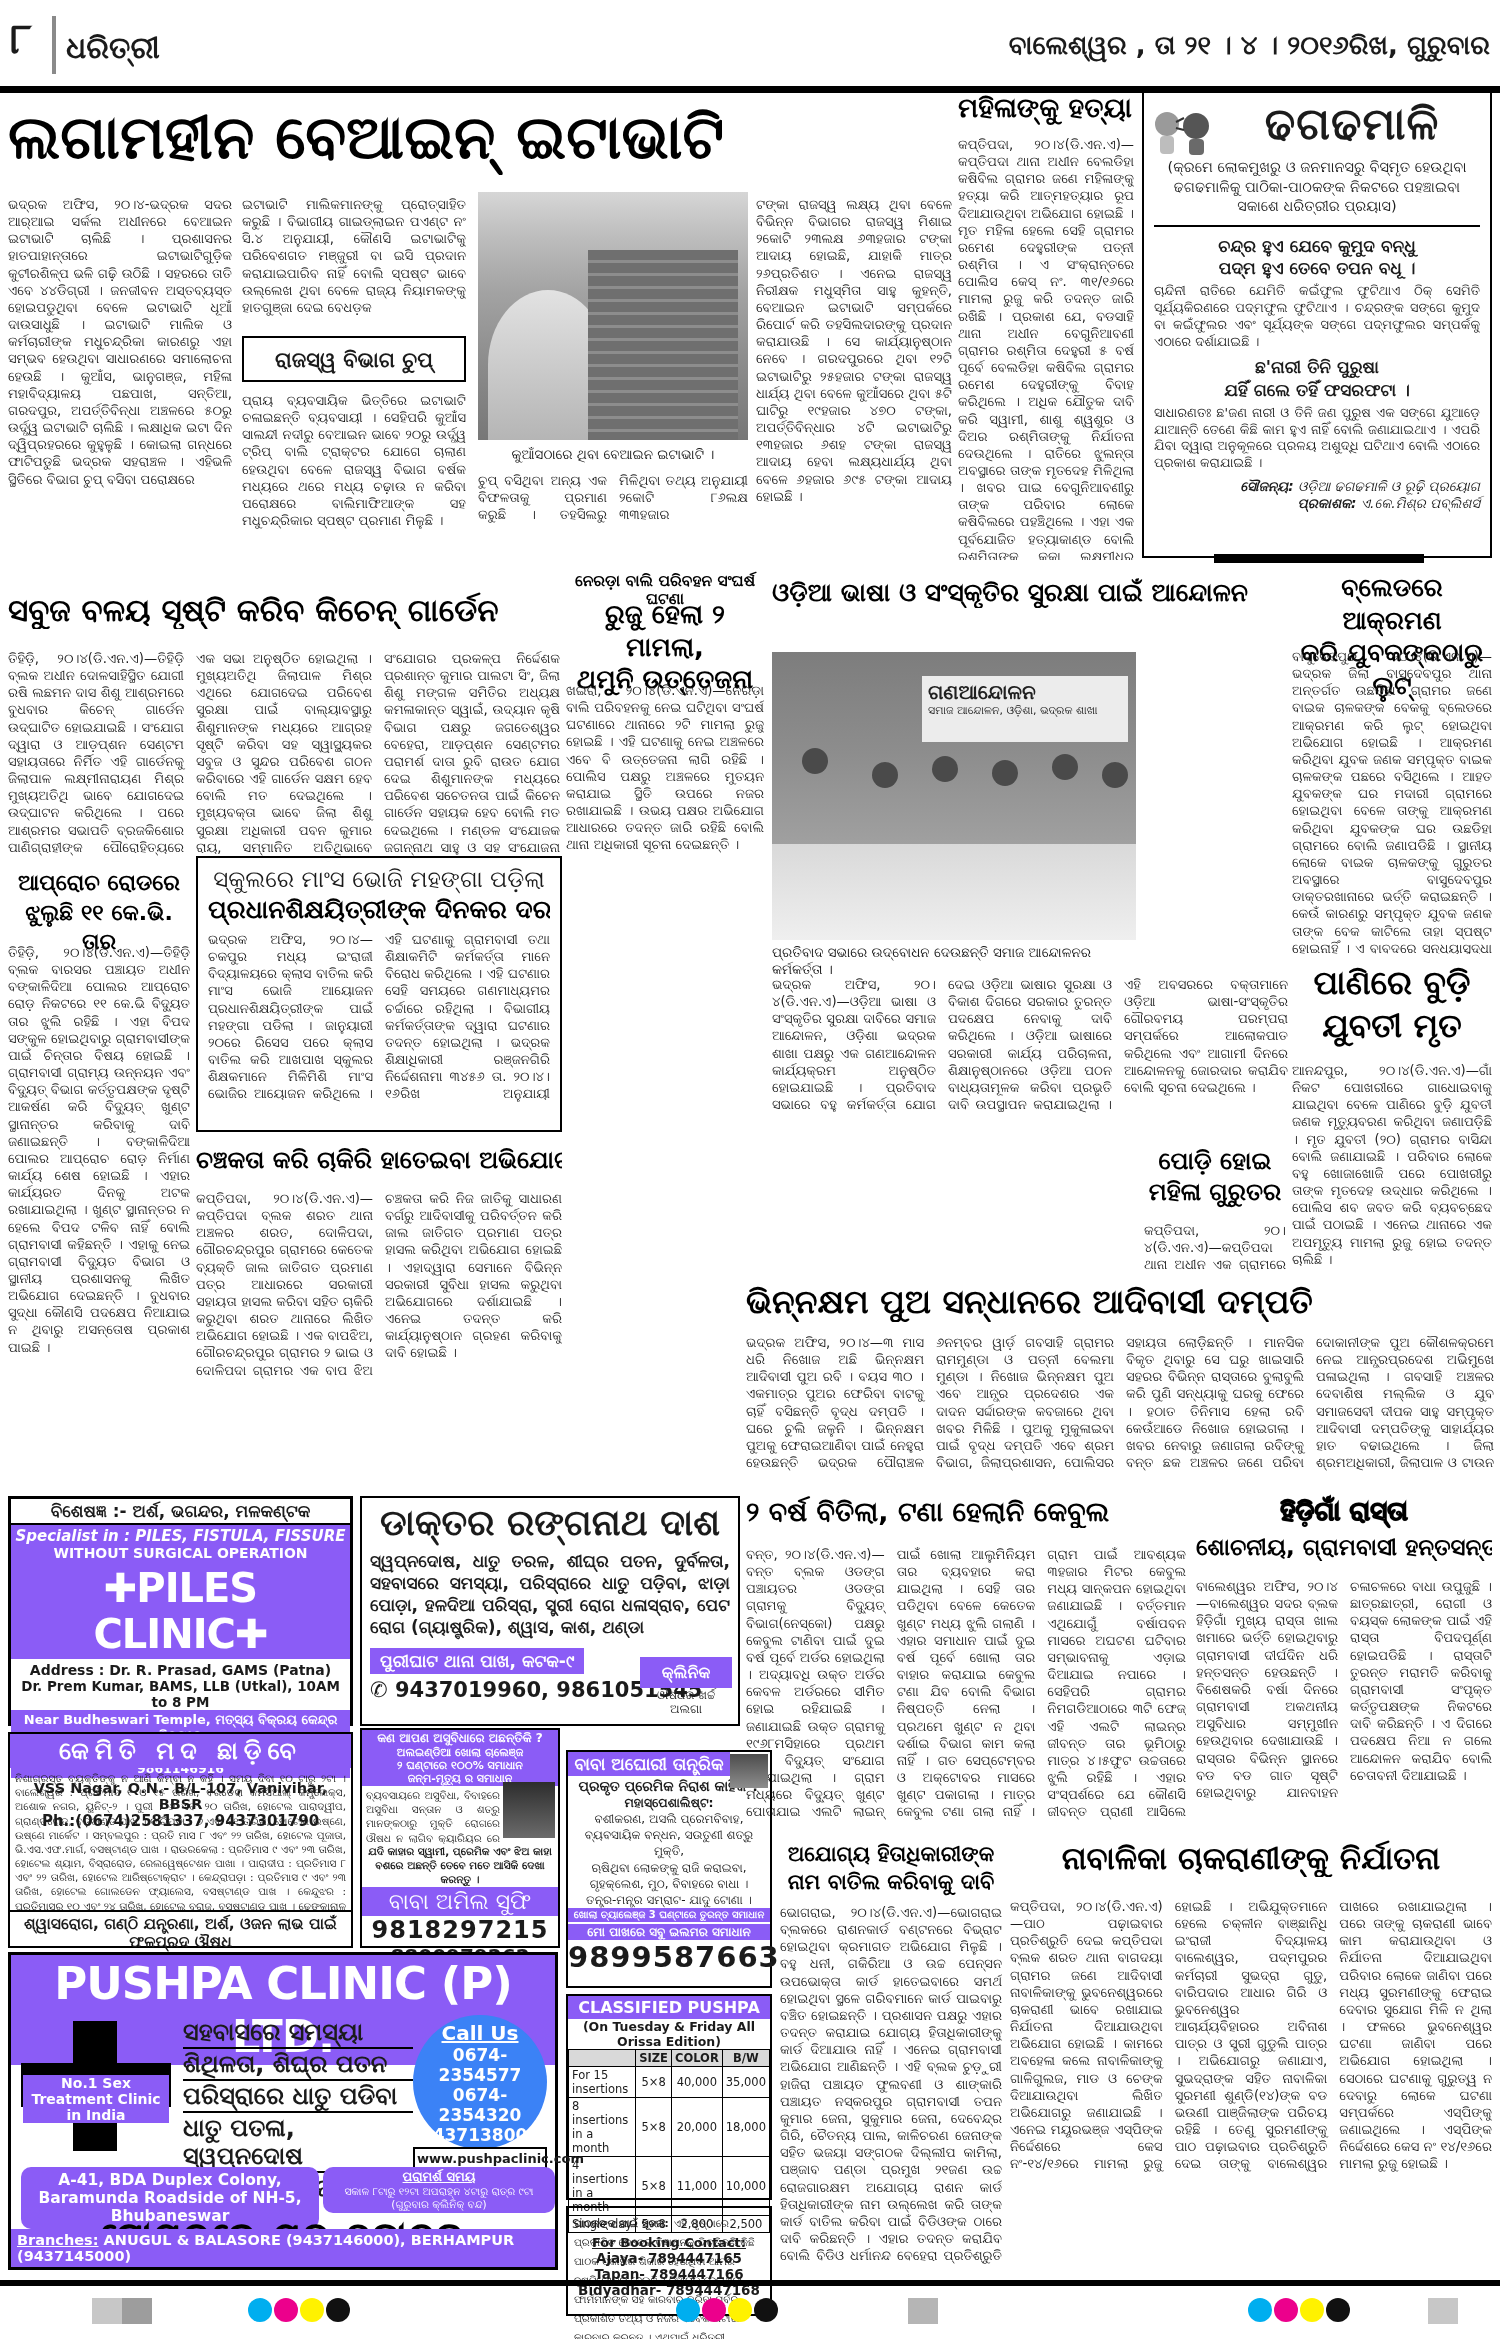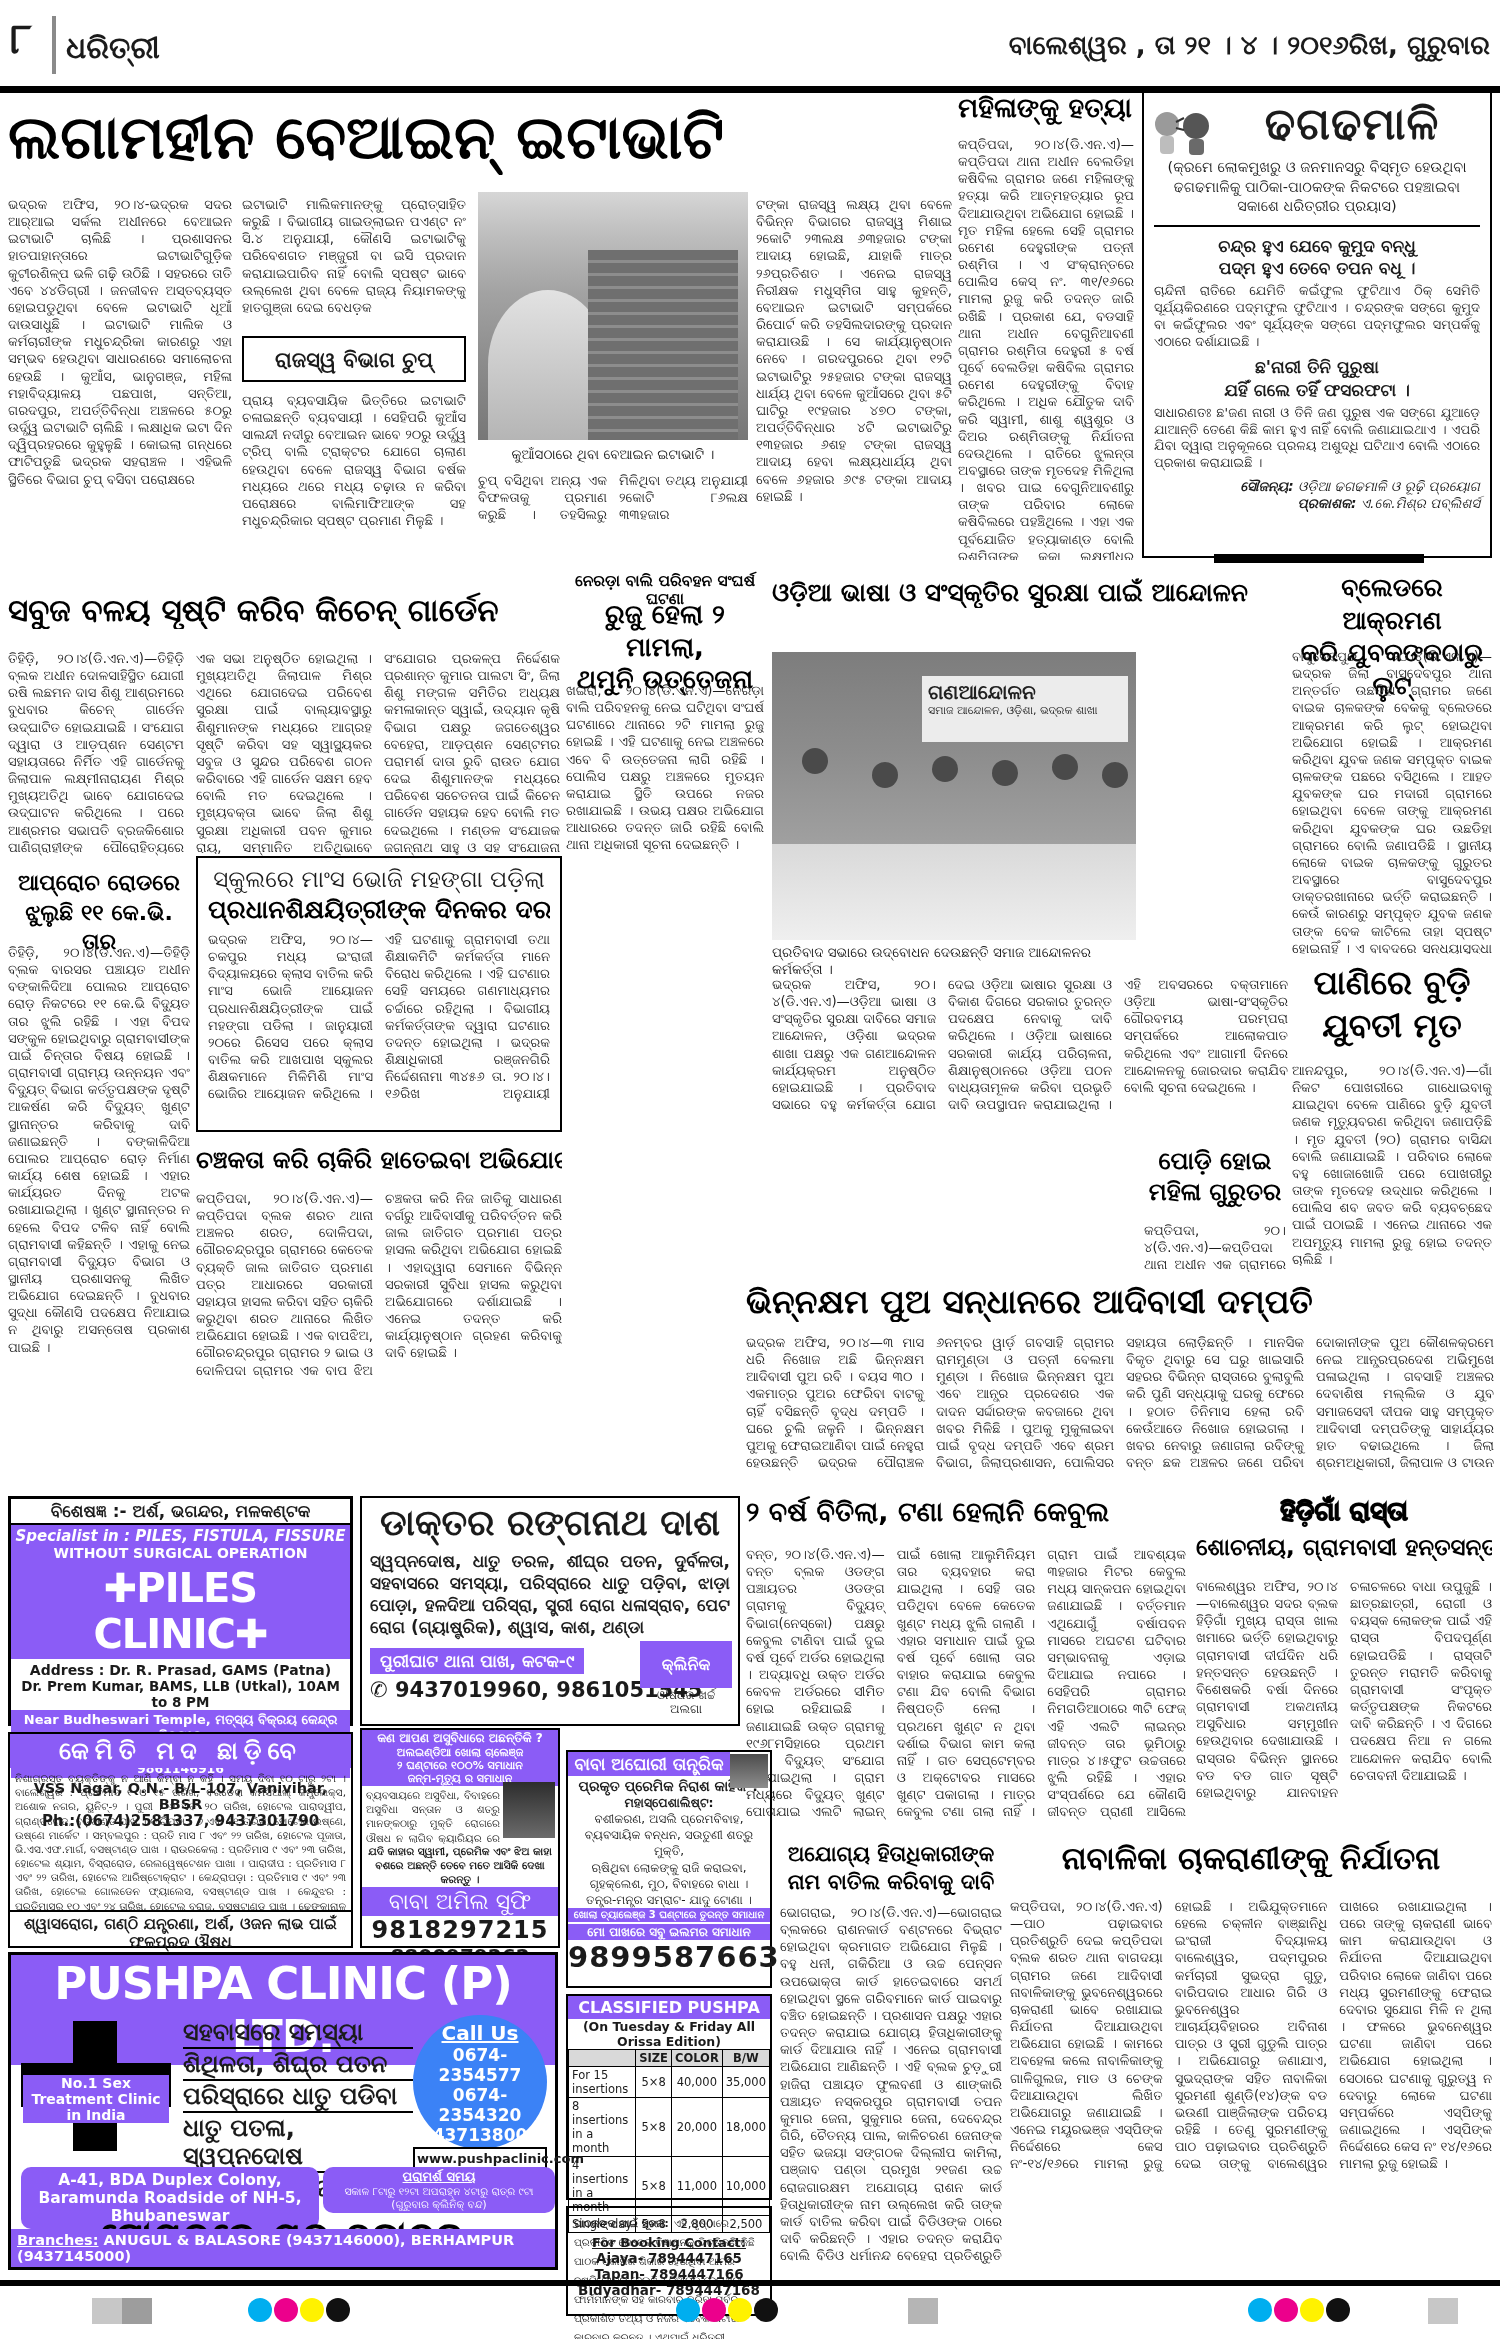--- a/index.html
+++ b/index.html
@@ -179,21 +179,21 @@
 
   <div class="blk box" style="left:360px;top:1496px;width:380px;height:230px;">
     <div class="ctr" style="font-size:36px;font-weight:900;padding-top:4px;">ଡାକ୍ତର ରଙ୍ଗନାଥ ଦାଶ</div>
     <div class="j" style="font-size:17px;font-weight:700;padding:6px 8px;height:92px;">ସ୍ୱପ୍ନଦୋଷ, ଧାତୁ ତରଳ, ଶୀଘ୍ର ପତନ, ଦୁର୍ବଳତା, ସହବାସରେ ସମସ୍ୟା, ପରିସ୍ରାରେ ଧାତୁ ପଡ଼ିବା, ଝାଡ଼ା ପୋଡ଼ା, ହଳଦିଆ ପରିସ୍ରା, ସ୍ତ୍ରୀ ରୋଗ ଧଳାସ୍ରାବ, ପେଟ ରୋଗ (ଗ୍ୟାଷ୍ଟ୍ରିକ), ଶ୍ୱାସ, କାଶ, ଥଣ୍ଡା</div>
     <div class="bar adline" style="display:inline-block;font-size:17px;padding:3px 10px;margin-left:8px;">ପୁରୀଘାଟ ଥାନା ପାଖ, କଟକ-୯</div>
     <div style="margin-left:8px;font-size:21px;font-weight:800;margin-top:4px;">
       <span>✆</span>
       <span>9437019960, 9861051545</span>
     </div>
     <div style="position:absolute;right:6px;bottom:8px;width:92px;text-align:center;">
-      <div class="bar" style="font-size:16px;font-weight:800;padding:14px;">କ୍ଲିନିକ</div>
+      <div class="bar" style="font-size:16px;font-weight:800;padding:6px;">କ୍ଲିନିକ</div>
       <div style="font-size:12px;">ଔଷଧର ଖର୍ଚ୍ଚ ଅଲଗା</div>
     </div>
   </div>
 
   <div class="blk box" style="left:360px;top:1728px;width:200px;height:220px;">
     <div class="bar adline" style="font-size:12px;padding:1px;">କଣ ଆପଣ ଅସୁବିଧାରେ ଅଛନ୍ତିକି ?</div>
     <div class="bar adline" style="font-size:11px;">ଅଲଇଣ୍ଡିଆ ଖୋଲା ଚାଲେଞ୍ଜ</div>
     <div class="bar adline" style="font-size:11px;">୨ ଘଣ୍ଟାରେ ୧୦୦% ସମାଧାନ</div>
     <div class="bar adline" style="font-size:11px;padding-bottom:1px;">ଜନ୍ମ-ମୃତ୍ୟୁ ର ସମାଧାନ</div>
     <div style="position:absolute;right:3px;top:52px;width:52px;height:56px;background:linear-gradient(180deg,#2d2d2d,#6b6b6b);"></div>

